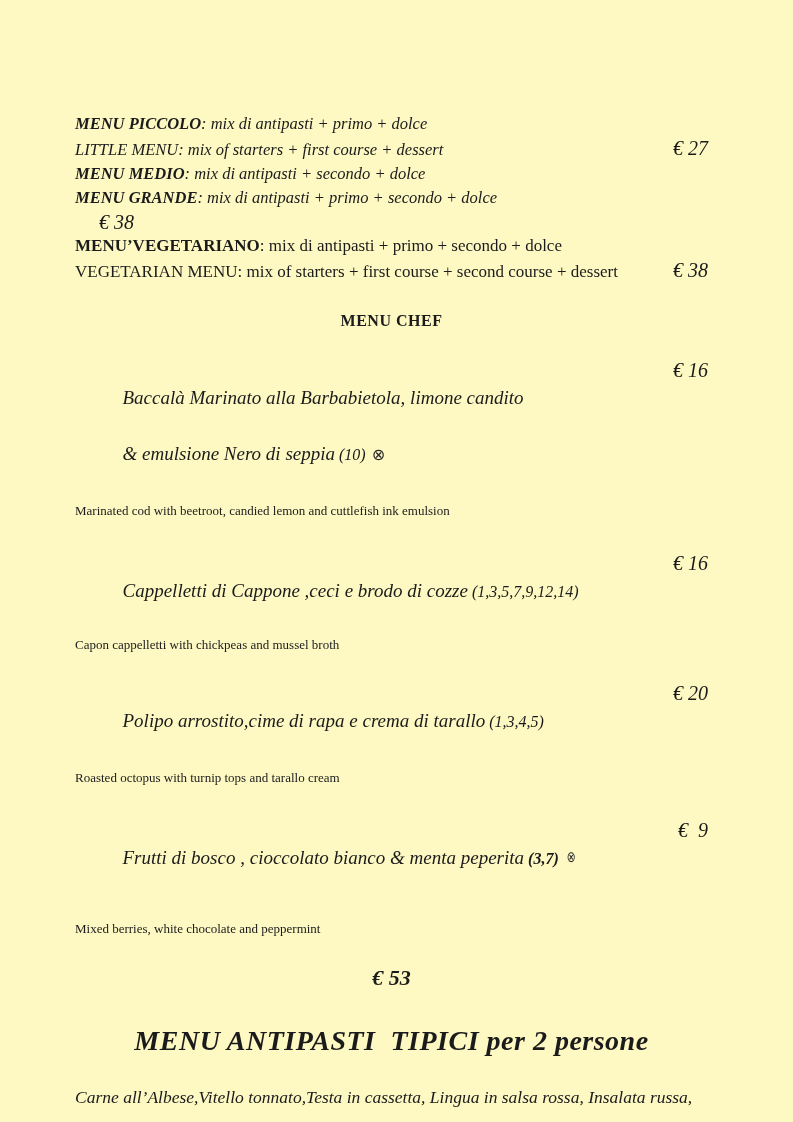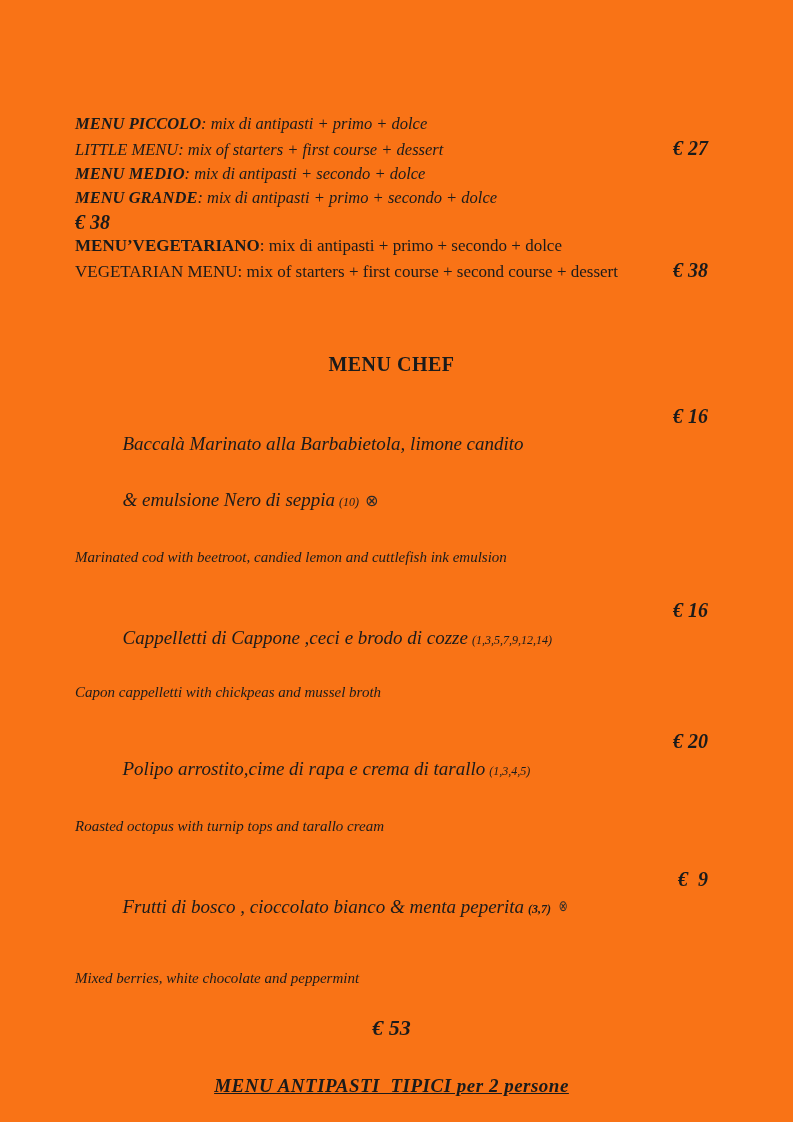--- a/index.html
+++ b/index.html
@@ -13,98 +13,96 @@
     overflow: hidden;
     color: #1b1b1b;
     font-family: "Liberation Serif", serif;
     -webkit-font-smoothing: antialiased;
   }
   .page {
     box-sizing: border-box;
     width: 793px;
     height: 1122px;
     padding: 112px 85px 0 75px;
-    background: #f97316;
+    background: #fef9c3;
   }
 
   
   .combo-line {
     display: flex;
     justify-content: space-between;
     align-items: baseline;
     line-height: 24px;
     font-size: 16.5px;
     font-style: italic;
     white-space: pre;
   }
   .combo-name { font-weight: bold; }
   .combo-line.upright { font-style: normal; font-size: 17px; text-align: center; }
   .combo-line.upright .combo-name { font-style: normal; }
   .price {
     font-style: italic;
-    font-weight: 700;
+    font-weight: 400;
     font-size: 20px;
     white-space: pre;
     flex: 0 0 auto;
-    margin-left: 0;
+    margin-left: 24px;
   }
 
   
   .section-title {
     text-align: center;
     font-weight: bold;
-    font-size: 20px;
+    font-size: 16px;
     letter-spacing: 0.5px;
-    margin-top: 69px;
+    margin-top: 28px;
     white-space: pre-wrap;
   }
   .section-title.bolditalic {
     font-style: italic;
     margin-top: 34px;
-    font-size: 19px;
-    text-decoration: underline;
+    font-size: 28px;
   }
 
   
   .dish { margin-top: 26px; }
   .dish + .dish { margin-top: 28px; }
   .dish-head {
     display: flex;
     justify-content: space-between;
     align-items: flex-start;
   }
   .dish-name {
     font-style: italic;
     font-size: 19px;
     line-height: 28px;
     white-space: pre-wrap;
   }
   .allergens {
     font-style: italic;
-    font-size: 12px;
+    font-size: 16px;
     margin-left: 4px;
   }
   .glyph-icon {
     font-family: "DejaVu Sans", sans-serif;
     font-style: normal;
     font-size: 16px;
     color: #2a2a2a;
     display: inline-block;
     margin-left: 6px;
   }
   .glyph-icon.narrow {
     transform: scaleX(0.72) translateY(-2px);
     font-size: 15px;
   }
   .dish-price {
     line-height: 28px;
   }
   .dish-desc {
-    font-style: italic;
-    font-size: 15px;
+    font-size: 13px;
     line-height: 17px;
     margin-top: 5px;
     white-space: pre;
   }
 
   .menu-total {
     text-align: center;
     font-style: italic;
     font-weight: 700;
     font-size: 22px;

